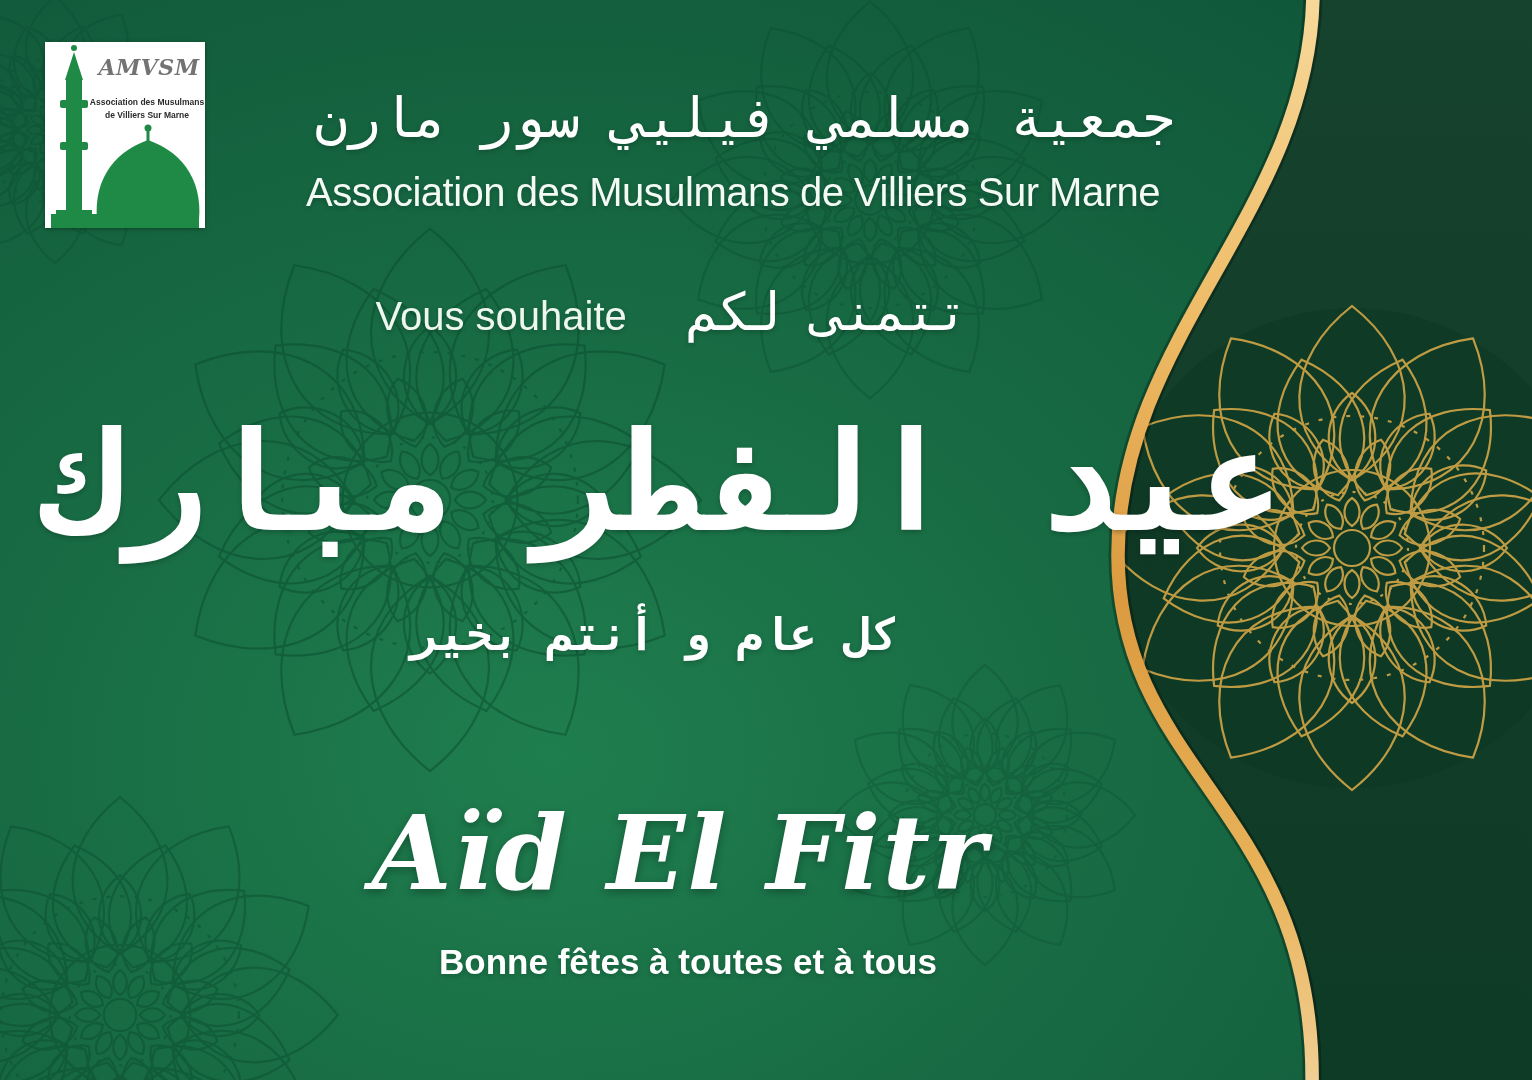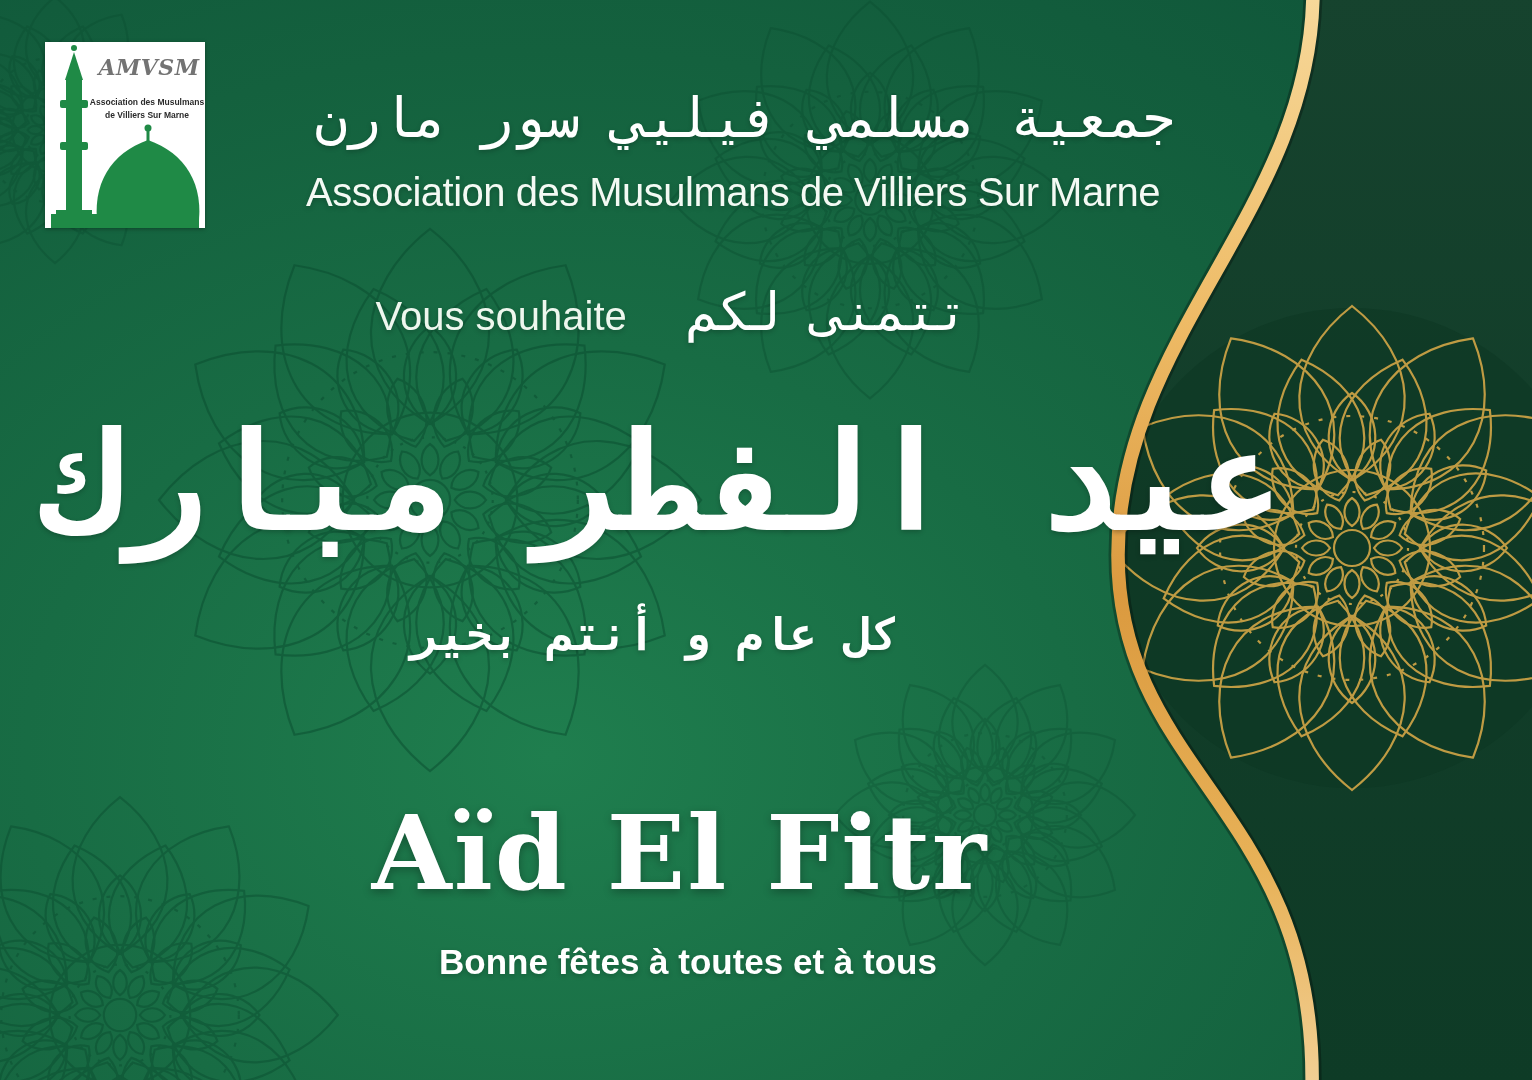--- a/index.html
+++ b/index.html
@@ -45,21 +45,21 @@
   .fr-title{left:138px; top:170px; width:1190px; font-size:40px; font-weight:400;
             font-family:"Liberation Sans", sans-serif; letter-spacing:-.5px; color:#f4faf4;}
   .wish-row{position:absolute; left:52px; top:282px; width:1240px;
             display:flex; justify-content:center; align-items:baseline; gap:60px;}
   .wish-fr{font-size:40px; color:#eef7ee; text-shadow:0 2px 5px rgba(0,0,0,.22);
            font-family:"Liberation Sans", sans-serif;}
   .wish-ar{font-size:52px; color:#fff; text-shadow:0 2px 5px rgba(0,0,0,.22);}
   .big-ar{left:45px; top:390px; width:1240px; font-size:138px; font-weight:700; line-height:1.5;}
   .sub-ar{left:35px; top:608px; width:1240px; font-size:45px; font-weight:700;}
   .script-title{left:60px; top:792px; width:1240px; font-size:103px; font-weight:700;
-            font-family:"DejaVu Serif", serif; letter-spacing:2px;
+            font-style:italic; font-family:"DejaVu Serif", serif; letter-spacing:2px;
             text-shadow:0 3px 8px rgba(0,0,0,.3);}
   .footer-sub{left:68px; top:942px; width:1240px; font-size:35px; font-weight:700;
             font-family:"Liberation Sans", sans-serif;}
 </style>
 </head>
 <body>
 
 <div class="poster">
 
   <svg class="bg" viewBox="0 0 1532 1080" aria-hidden="true">

